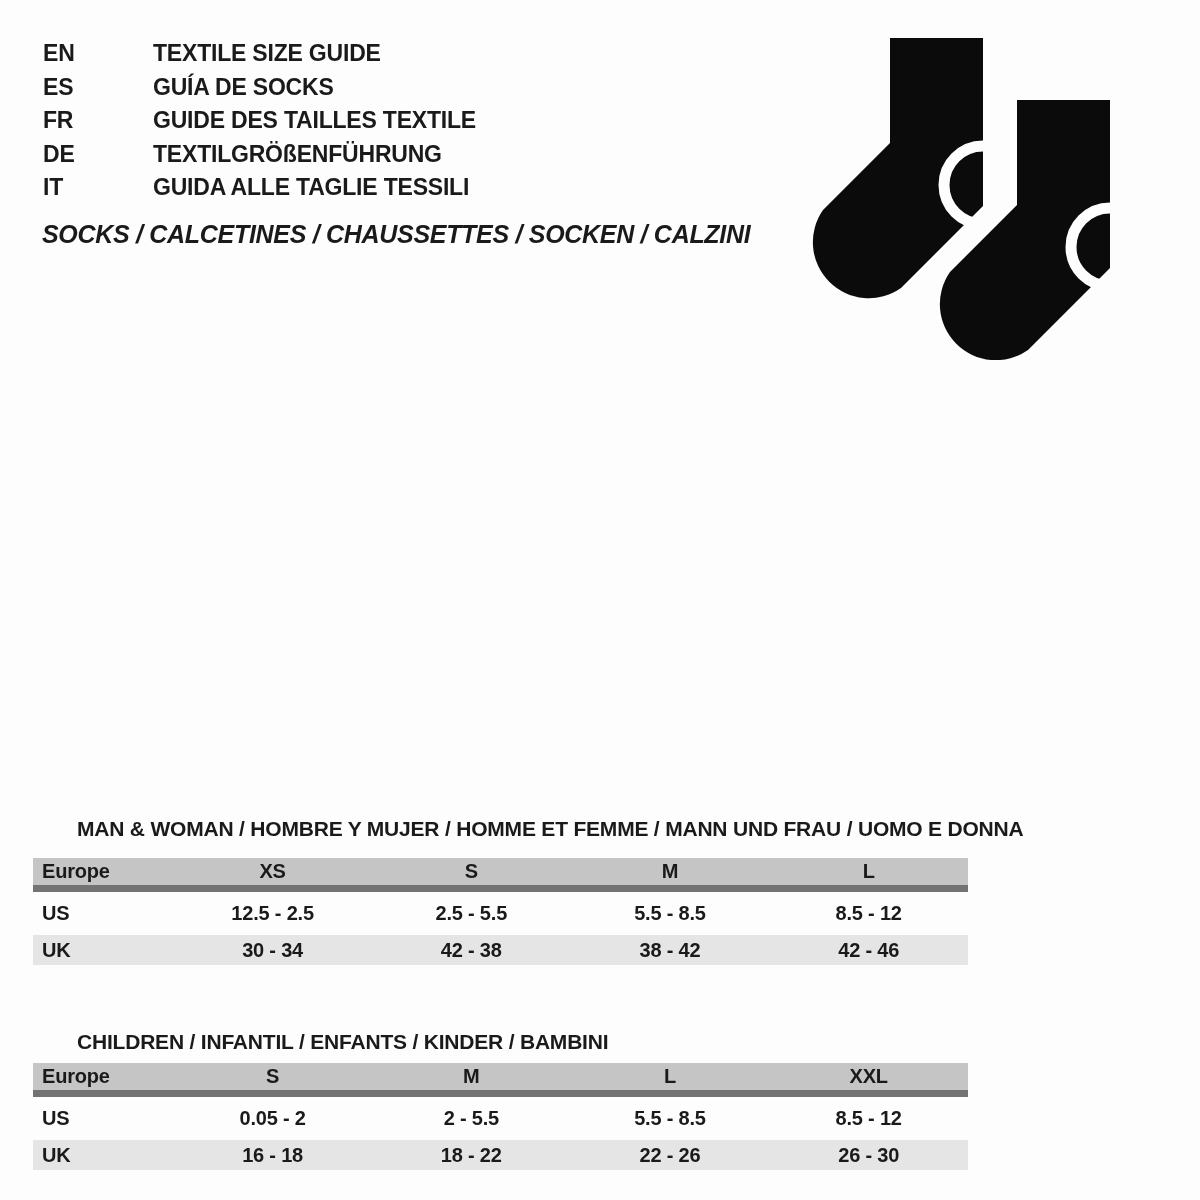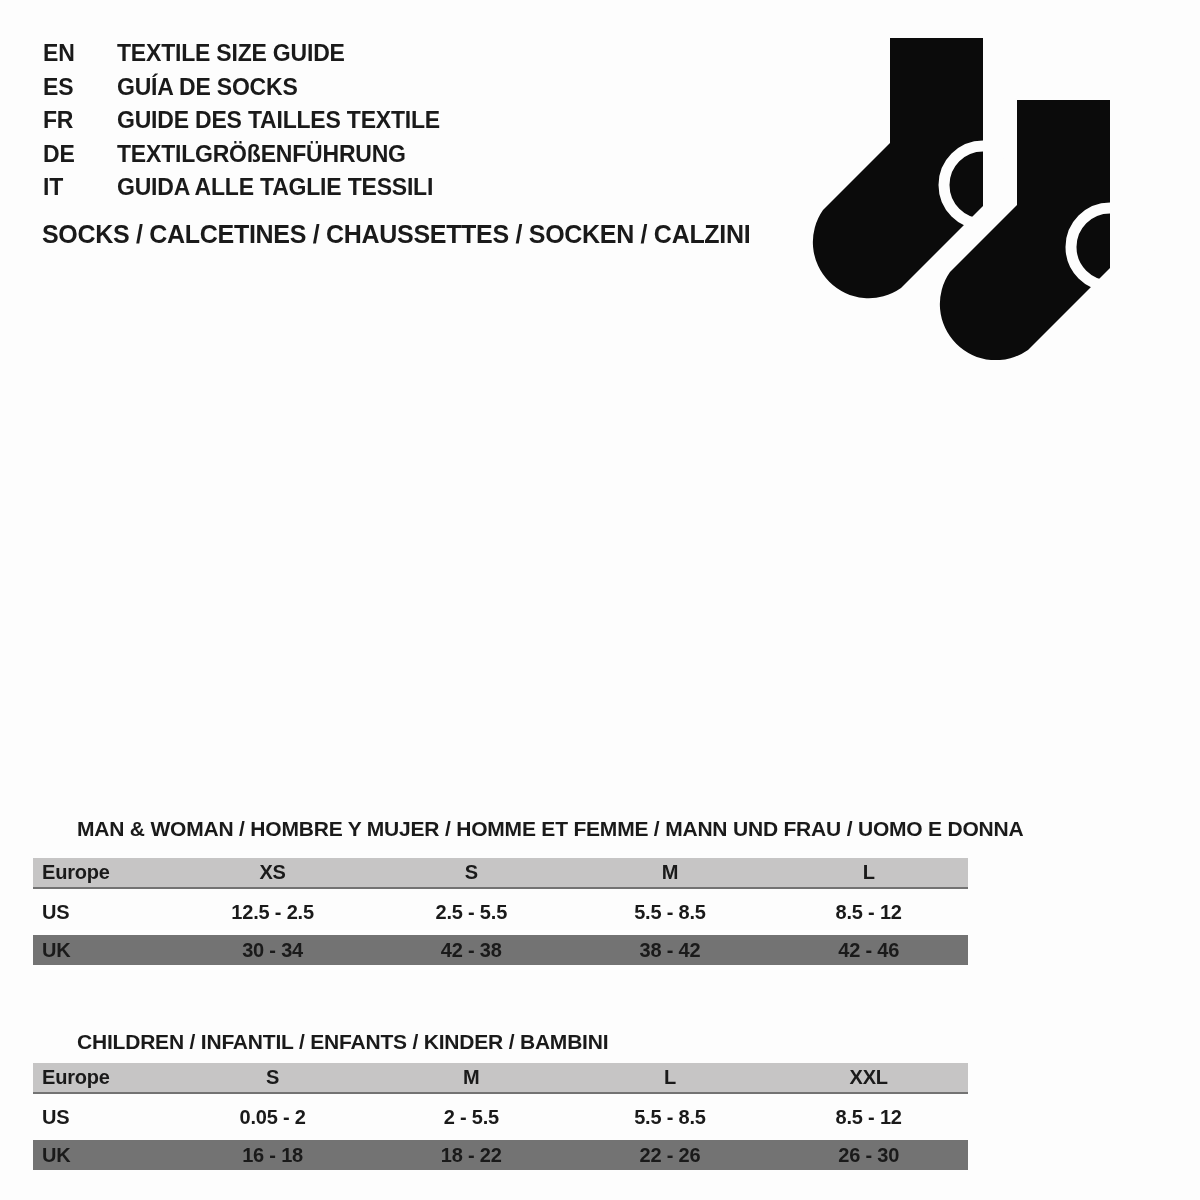--- a/index.html
+++ b/index.html
@@ -9,28 +9,29 @@
     font-family:"Liberation Sans", sans-serif;
     color:#1a1a1a;
   }
 
   
   .lang-list {
     position:absolute; left:43px; top:37px;
     font-size:23px; font-weight:700; line-height:33.5px;
     letter-spacing:-0.2px; white-space:nowrap;
   }
-  .lang-row { display:flex; }
+  .lang-row { display:flex;gap:36px; }
   .lang-code { width:74px; flex:0 0 74px; }
 
   
   .product-line {
     position:absolute; left:42px; top:220px;
     font-size:25px; font-weight:700; letter-spacing:-0.3px;
     white-space:nowrap;
+    font-style:italic;
   }
 
   
   .socks-icon { position:absolute; left:800px; top:10px; width:390px; height:350px; }
 
   
   .table-title {
     position:absolute; left:42px;
     font-size:21px; font-weight:700; letter-spacing:-0.2px;
     white-space:nowrap;
@@ -47,27 +48,27 @@
   }
   #table-man { top:858px; }
   #table-children { top:1063px; }
 
   .size-table col.c0 { width:15%; }
   .size-table col.cd { width:21.25%; }
 
   .size-table thead tr {
     background:#c6c5c5; height:30px;
   }
-  .size-table thead th { border-bottom:2px solid #737373; }
+  .size-table thead th { border-bottom:7px solid #737373; }
   .size-table th, .size-table td {
     padding:0; text-align:center; font-weight:700; vertical-align:middle;
   }
   .size-table .rowlabel { text-align:left; padding-left:9px; }
   .size-table tbody tr.row-a { height:47px; background:transparent; }
-  .size-table tbody tr.row-b { height:30px; background:#737373;border-radius:10px; }
+  .size-table tbody tr.row-b { height:30px; background:#e5e5e5;border-radius:10px; }
 </style>
 </head>
 <body>
 
 <div class="canvas">
 
   <div class="lang-list">
     <div class="lang-row">
       <span class="lang-code">EN</span>
       <span class="lang-title">TEXTILE SIZE GUIDE</span>

